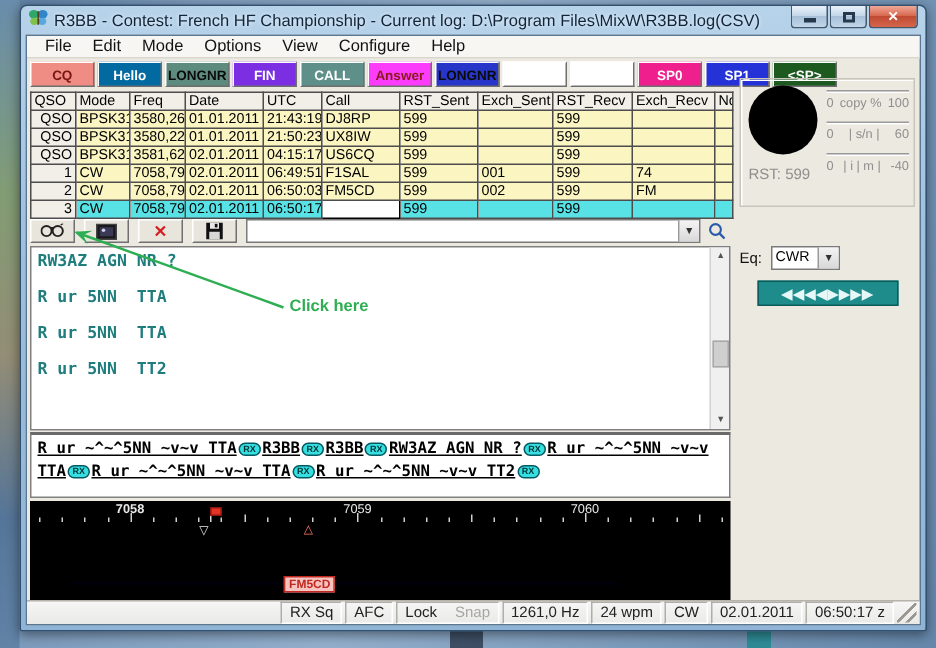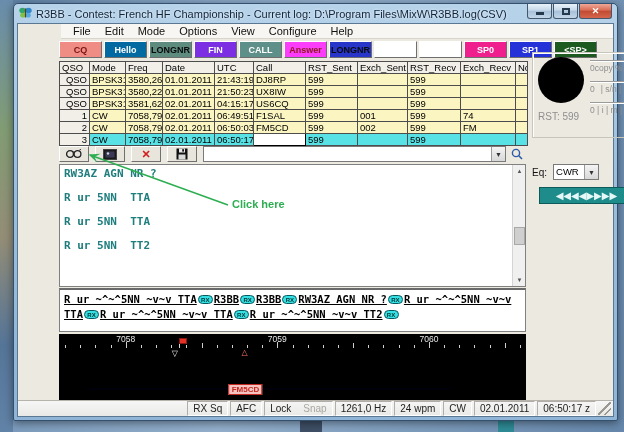--- a/index.html
+++ b/index.html
@@ -26,26 +26,26 @@
   .cap-btn { width:25px; height:15px; border:1px solid #45586b; border-top:none; border-radius:0 0 3px 3px;
     background:linear-gradient(180deg,#e9f2fa 0%,#c6d8ea 45%,#a7c0d8 50%,#c2d6e8 100%);
     display:flex; align-items:center; justify-content:center; font-size:9px; color:#26394c; margin-left:1px; }
   .cap-close { width:33px; background:linear-gradient(180deg,#f0a898 0%,#d96a52 45%,#c04a32 50%,#d4664c 100%); color:#fff; font-weight:bold; }
   .cap-glyph-min { width:8px; height:3px; background:#26394c; margin-top:5px; }
   .cap-glyph-max { width:8px; height:7px; border:2px solid #26394c; }
 
   .win-body { background:#ece9e1; border:1px solid #5a7894; height:394px; display:flex; flex-direction:column; }
 
   
-  .menubar { height:17px; background:#f7f6f3; border-bottom:1px solid #d8d5cc; display:flex; align-items:center; padding-left:5px;margin-left:43px; }
+  .menubar { height:17px; background:#f7f6f3; border-bottom:1px solid #d8d5cc; display:flex; align-items:center; padding-left:5px; }
   .menu-item { font-size:11px; color:#111; padding:1px 7px; }
 
   
   .main-row { flex:1; display:flex; }
-  .left-col { width:470px; display:flex; flex-direction:column;margin-left:39px; }
+  .left-col { width:470px; display:flex; flex-direction:column; }
   .right-col { flex:1; padding:13px 3px 0 5px; position:relative; }
 
   
   .macrobar { height:21px; display:flex; align-items:center; padding-left:2px; }
   .macro-btn { height:17px; min-width:43px; padding:0 5px; margin-right:2px; font-size:9px; font-weight:bold;
     display:flex; align-items:center; justify-content:center;
     border-top:1px solid #fff; border-left:1px solid #fff; border-right:1px solid #6f6f6f; border-bottom:1px solid #6f6f6f; }
   .macro-gap { width:9px; }
 
   
@@ -408,21 +408,21 @@
                 <span class="wf-tick" style="height: 3px; left: 69.4805%;"></span>
                 <span class="wf-tick" style="height: 3px; left: 72.7273%;"></span>
                 <span class="wf-tick" style="height: 3px; left: 75.974%;"></span>
                 <span class="wf-tick" style="height: 6px; left: 79.2208%;"></span>
                 <span class="wf-tick" style="height: 3px; left: 82.4675%;"></span>
                 <span class="wf-tick" style="height: 3px; left: 85.7143%;"></span>
                 <span class="wf-tick" style="height: 3px; left: 88.961%;"></span>
                 <span class="wf-tick" style="height: 3px; left: 92.2078%;"></span>
                 <span class="wf-tick" style="height: 5px; left: 95.4545%;"></span>
                 <span class="wf-tick" style="height: 3px; left: 98.7013%;"></span>
-                <span class="wf-label" style="left: 14.2857%;">7058</span>
+                <span class="wf-label" style="left: 14.2857%; font-weight: bold;">7058</span>
                 <span class="wf-label" style="left: 46.7532%;">7059</span>
                 <span class="wf-label" style="left: 79.2208%;">7060</span>
               </div>
             <div class="wf-flag" id="wf-flag" style="left: calc(25.974% - 1px);"></div>
             <span class="wf-tri" id="wf-rxtri" style="color: rgb(232, 232, 232); top: 16px; left: calc(25% - 4px);">▽</span>
             <span class="wf-tri" id="wf-txtri" style="color: rgb(255, 116, 104); top: 15px; left: calc(39.9351% - 4px);">△</span>
             <span class="wf-station" id="wf-station" style="left: 39.9351%;">FM5CD</span>
           </div>
         </div>
 

